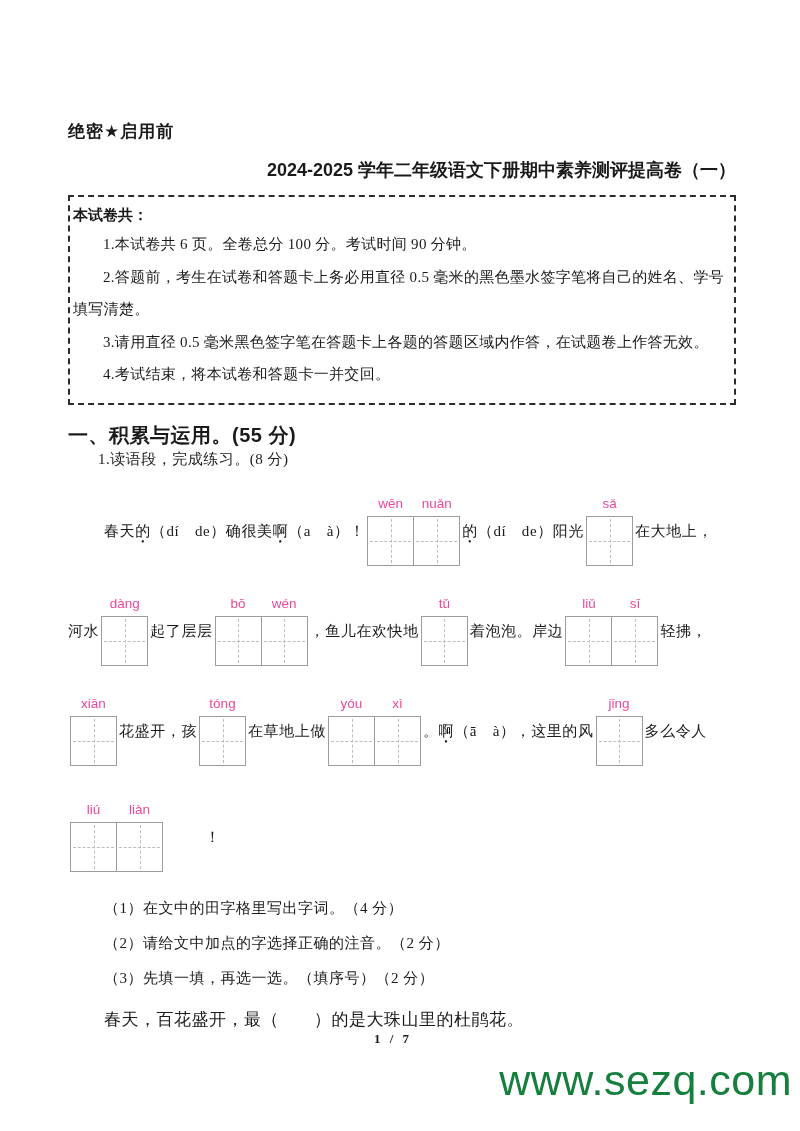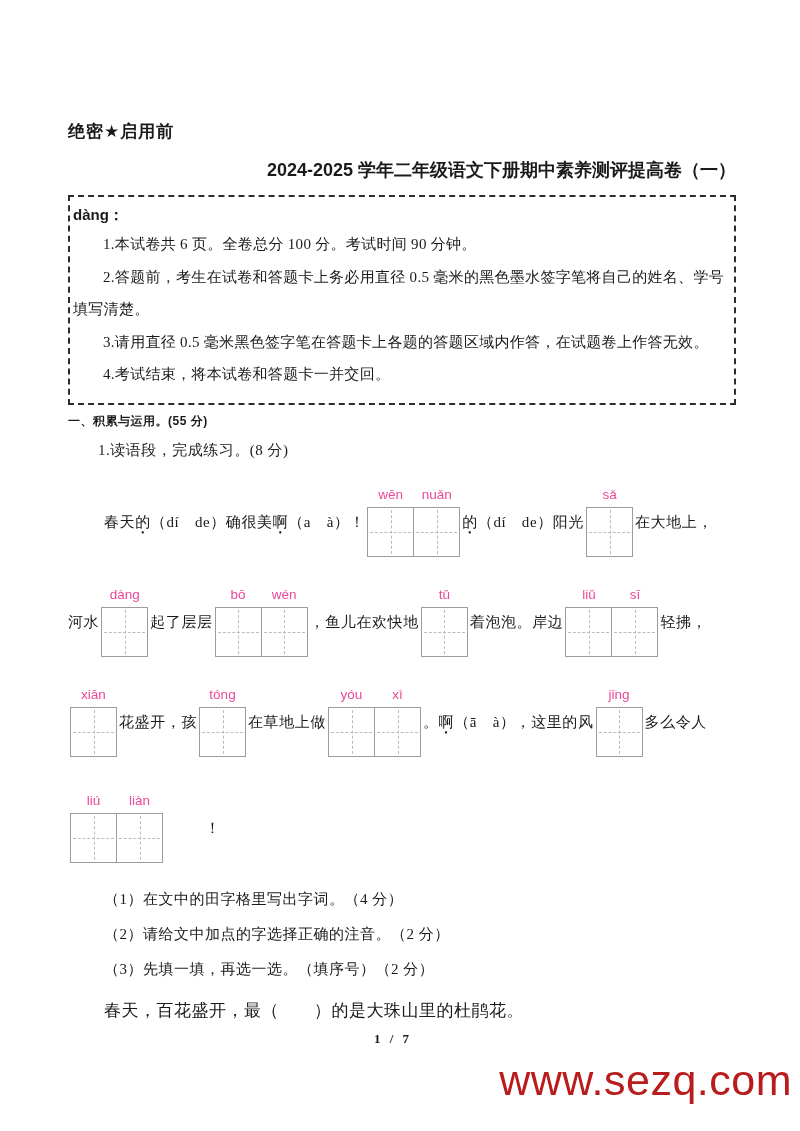--- a/index.html
+++ b/index.html
@@ -16,23 +16,23 @@
   .title   { margin-top:15px; text-align:right; font-size:18px; font-weight:bold;
              font-family:"Liberation Sans","DejaVu Sans",sans-serif; }
 
   .notice { margin-top:13px; border:2px dashed #2c2c2c; padding:5px 8px 12px 3px;
             box-sizing:border-box; }
   .notice-heading { font-size:15px; font-weight:bold; line-height:26px;
                     font-family:"Liberation Sans","DejaVu Sans",sans-serif; }
   .notice p { margin:0; font-size:15px; line-height:32.5px; text-indent:2em;
               letter-spacing:0.3px; }
 
-  .section-heading { margin-top:8px; font-size:12px; font-weight:bold; letter-spacing:0.5px;
+  .section-heading { margin-top:17px; font-size:20px; font-weight:bold; letter-spacing:0.5px;
                      font-family:"Liberation Sans","DejaVu Sans",sans-serif; }
-  .q1 { margin-top:11px; font-size:15px; text-indent:2em; letter-spacing:0.5px; }
+  .q1 { margin-top:1px; font-size:15px; text-indent:2em; letter-spacing:0.5px; }
 
   
   .pline { display:flex; align-items:center; font-size:15px; margin-top:26px; min-height:72px; }
   .pline.r2, .pline.r3 { margin-top:28px; }
   .pline.r4 { margin-top:34px;gap:40px; }
   .ptext { line-height:22px; letter-spacing:0.6px; white-space:pre; }
   .indent { padding-left:36px; }
 
   .tzg { display:inline-flex; flex-direction:column; margin:0 2px; flex:none; }
   .pyrow { display:flex; height:20px; align-items:flex-start; justify-content:center;
@@ -60,32 +60,32 @@
   .opt1 { margin-right:58px; }
   .opt2 { margin-right:56px; }
 
   .fill { padding-left:36px; margin-top:12px; font-size:17px; line-height:30px;
           letter-spacing:0.5px; }
 
   .page-number { position:absolute; top:1031px; left:0; width:786px; text-align:center;
                  font-size:13px; font-weight:bold; letter-spacing:3px; }
   .watermark { position:absolute; top:1056px; right:8px;
                font-family:"Liberation Sans","DejaVu Sans",sans-serif;
-               font-size:43px; color:#b91c1c; letter-spacing:0.5px; white-space:nowrap; }
+               font-size:43px; color:#15803d; letter-spacing:0.5px; white-space:nowrap; }
 </style>
 </head>
 <body>
 
 <div class="page">
 
   <div class="secrecy">绝密★启用前</div>
   <div class="title">2024-2025 学年二年级语文下册期中素养测评提高卷（一）</div>
 
   <div class="notice">
-    <div class="notice-heading">dàng：</div>
+    <div class="notice-heading">本试卷共：</div>
     <p>1.本试卷共 6 页。全卷总分 100 分。考试时间 90 分钟。</p>
     <p>2.答题前，考生在试卷和答题卡上务必用直径 0.5 毫米的黑色墨水签字笔将自己的姓名、学号填写清楚。</p>
     <p>3.请用直径 0.5 毫米黑色签字笔在答题卡上各题的答题区域内作答，在试题卷上作答无效。</p>
     <p>4.考试结束，将本试卷和答题卡一并交回。</p>
   </div>
 
   <div class="section-heading">一、积累与运用。(55 分)</div>
   <div class="q1">1.读语段，完成练习。(8 分)</div>
 
   <div class="pline r1">

